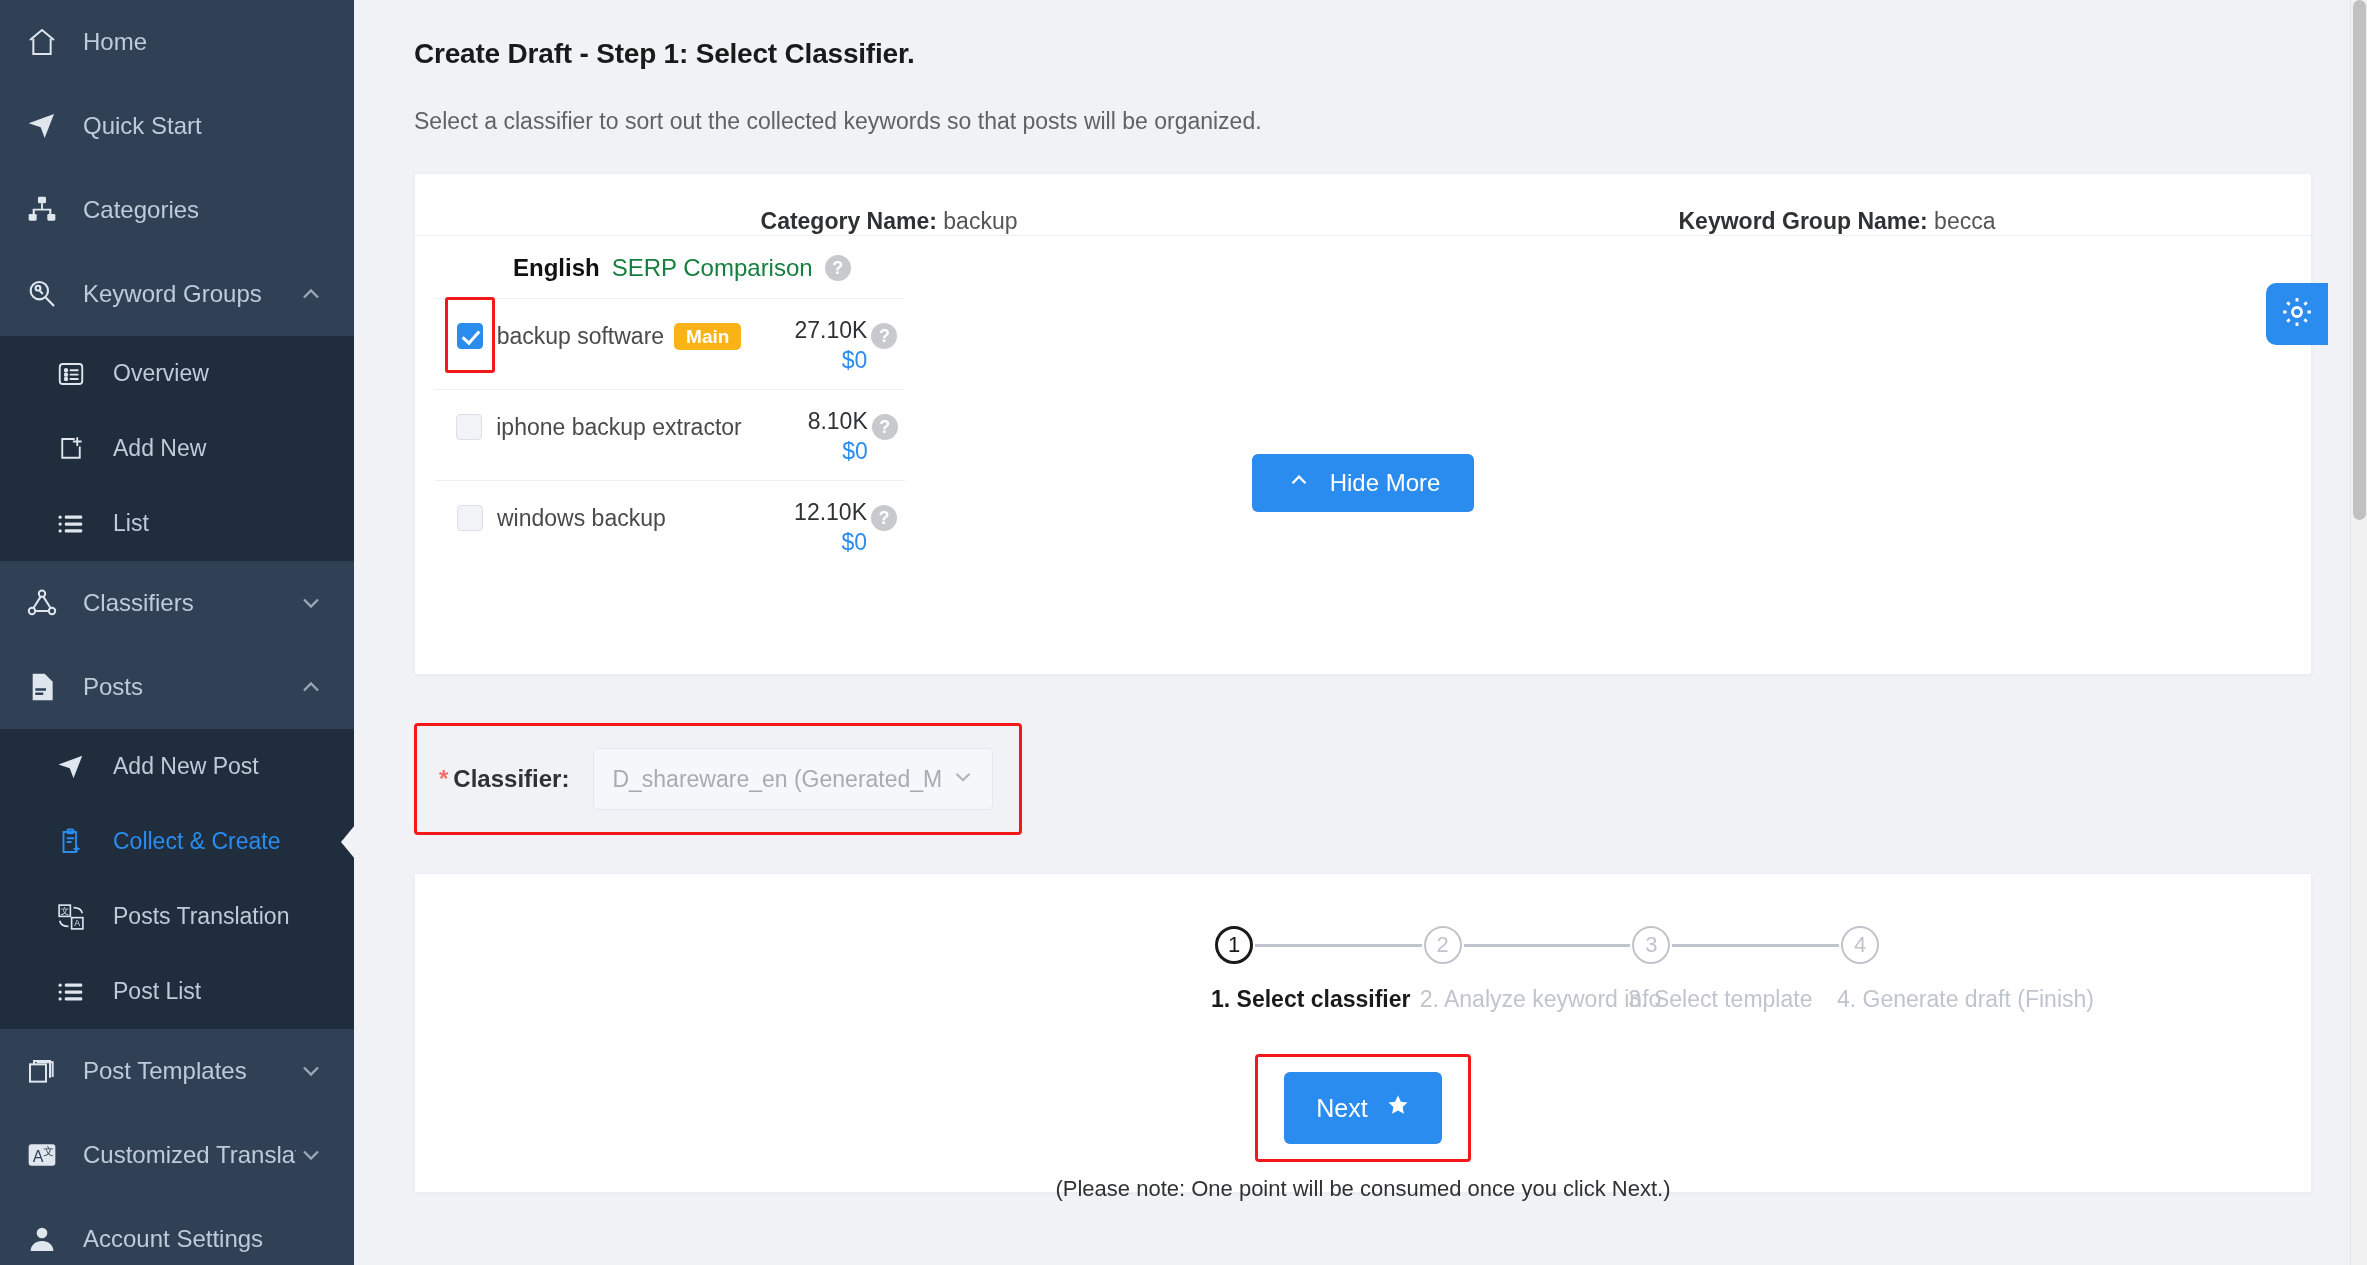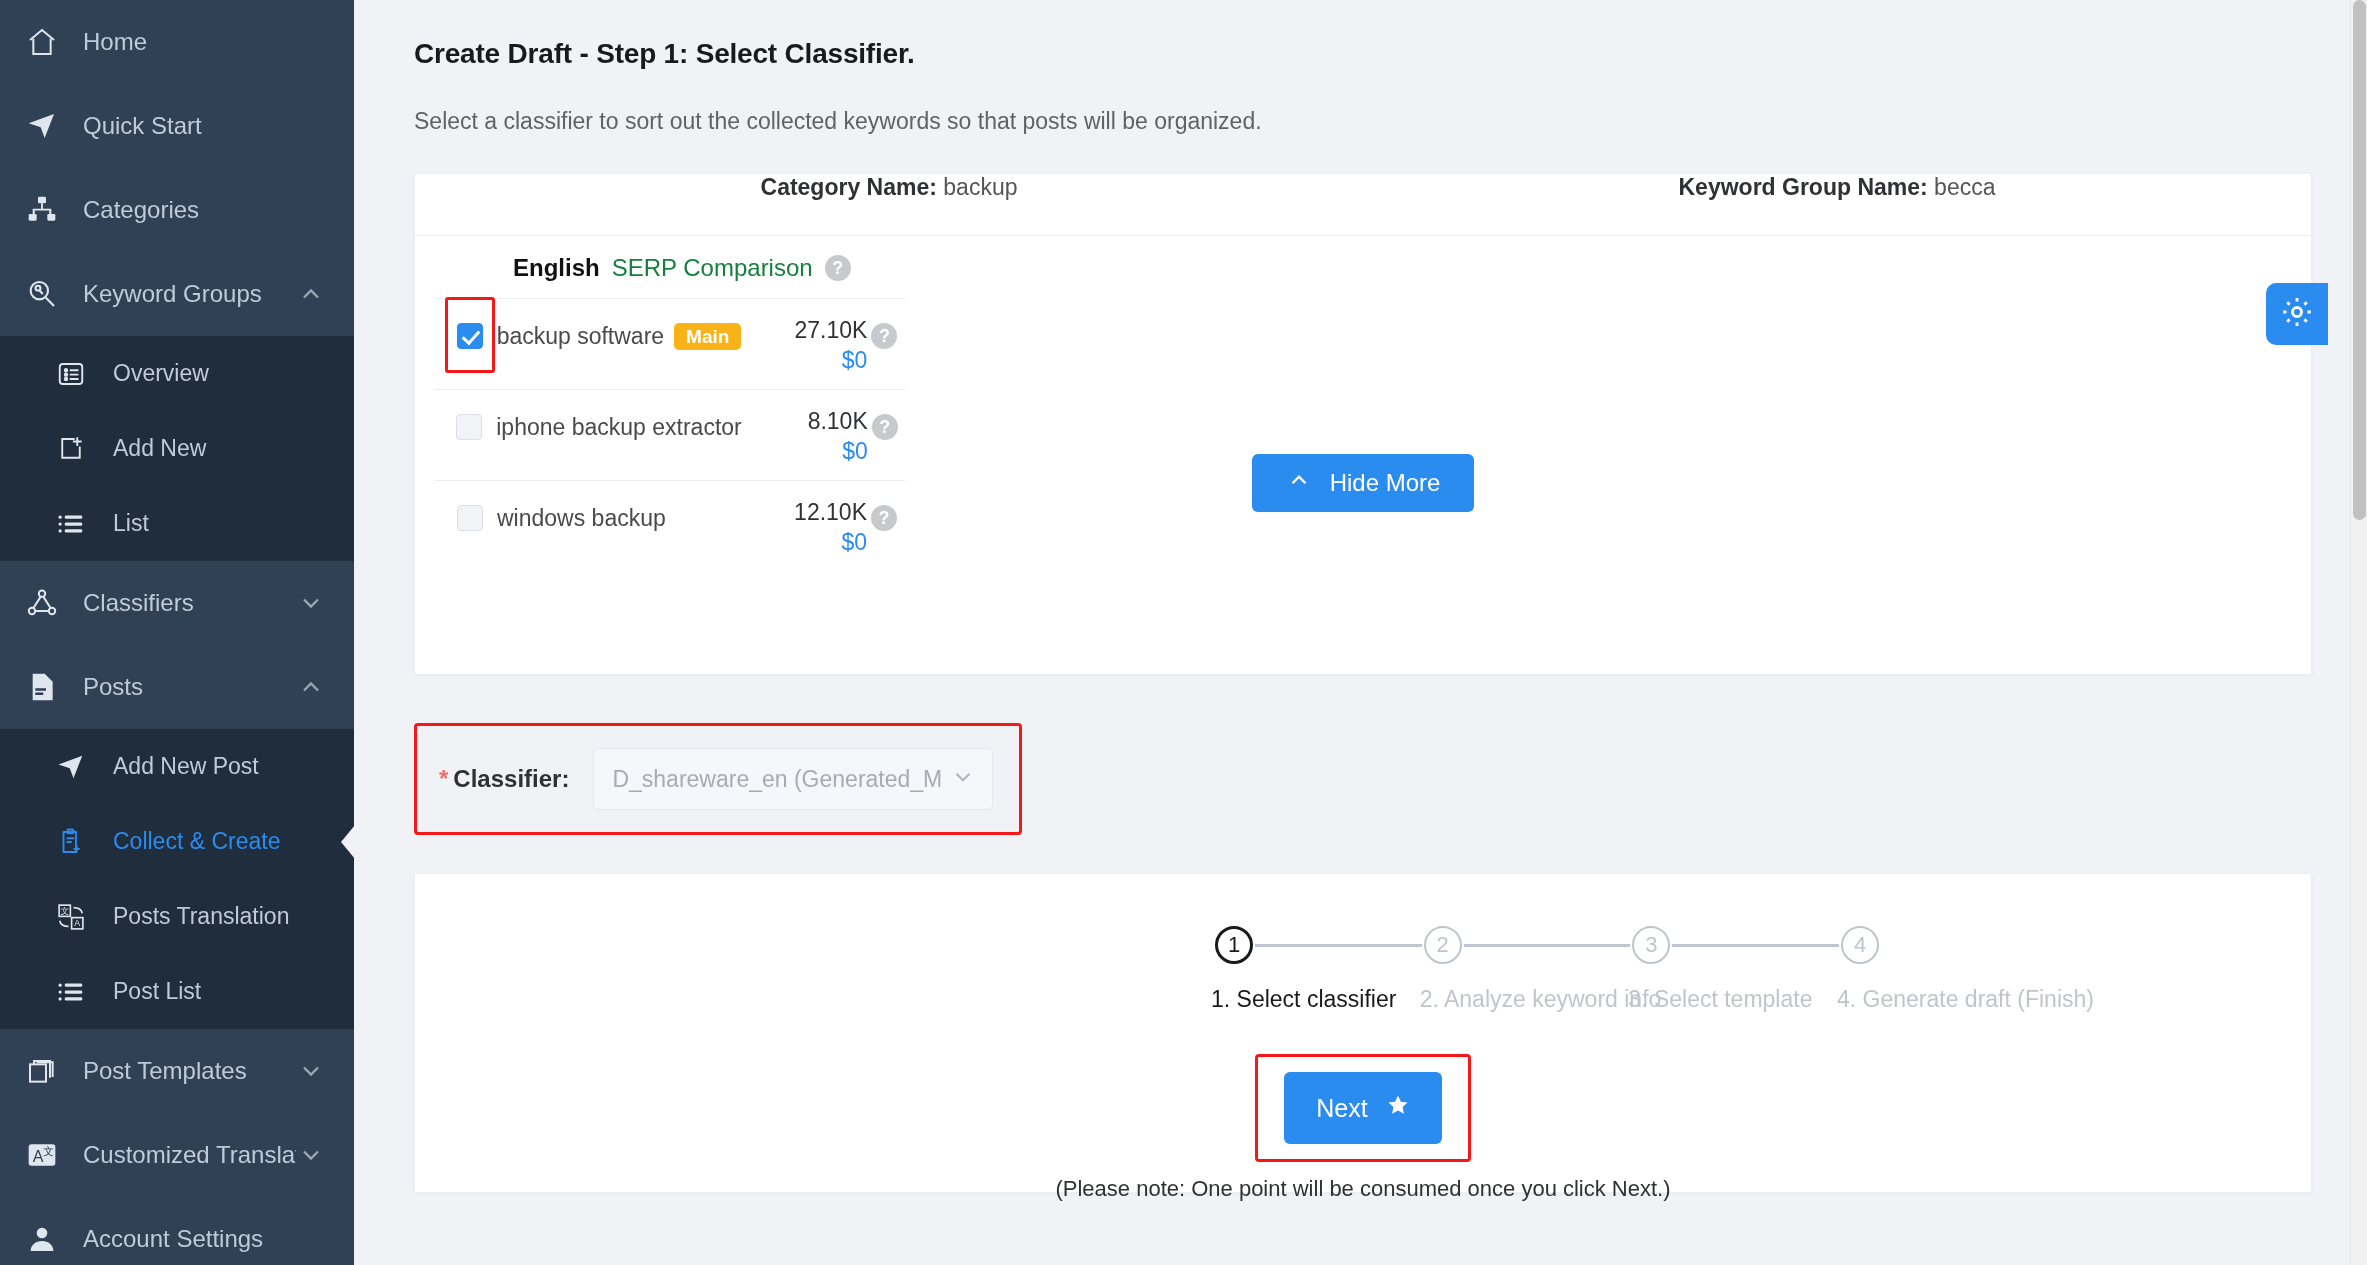--- a/index.html
+++ b/index.html
@@ -80,21 +80,21 @@
   .card {
     background: #fff;
     border: 1px solid #ebeef5;
     border-radius: 2px;
     margin-top: 38px;
     box-shadow: 0 1px 3px rgba(0,0,0,0.04);
   }
 
   .kw-card { height: 502px; position: relative; }
   .kw-head {
-    display: flex; height: 62px; align-items: flex-start;
+    display: flex; height: 62px; align-items: flex-end;
     border-bottom: 1px solid #ebeef5;
   }
   .kw-head-col {
     flex: 1 1 50%;
     text-align: center;
     font-size: 23px; color: #555;
   }
   .kw-head-col b { color: #303133; font-weight: bold; }
   .kw-head-col span.v { color: #555; font-weight: normal; }
 
@@ -217,21 +217,21 @@
   .step.active .circ { border-color: #1a1a1a; color: #1a1a1a; border-width: 3px; }
   .bar {
     flex: 1 1 auto; height: 3px; background: #c0c4cc;
     margin: 0 2px;
   }
   .step-label {
     font-size: 23px; color: #c0c4cc;
     margin-top: 22px; white-space: nowrap;
     margin-left: -4px;
   }
-  .step.active .step-label { color: #1a1a1a; font-weight: normal; }
+  .step.active .step-label { color: #1a1a1a; font-weight: bold; }
 
   .next-wrap {
     position: absolute; left: 0; right: 0; top: 180px;
     display: flex; flex-direction: column; align-items: center;
   }
   .next-box {
     border: 3px solid #f31919; border-radius: 4px;
     padding: 15px 26px;
   }
   .next-btn {

